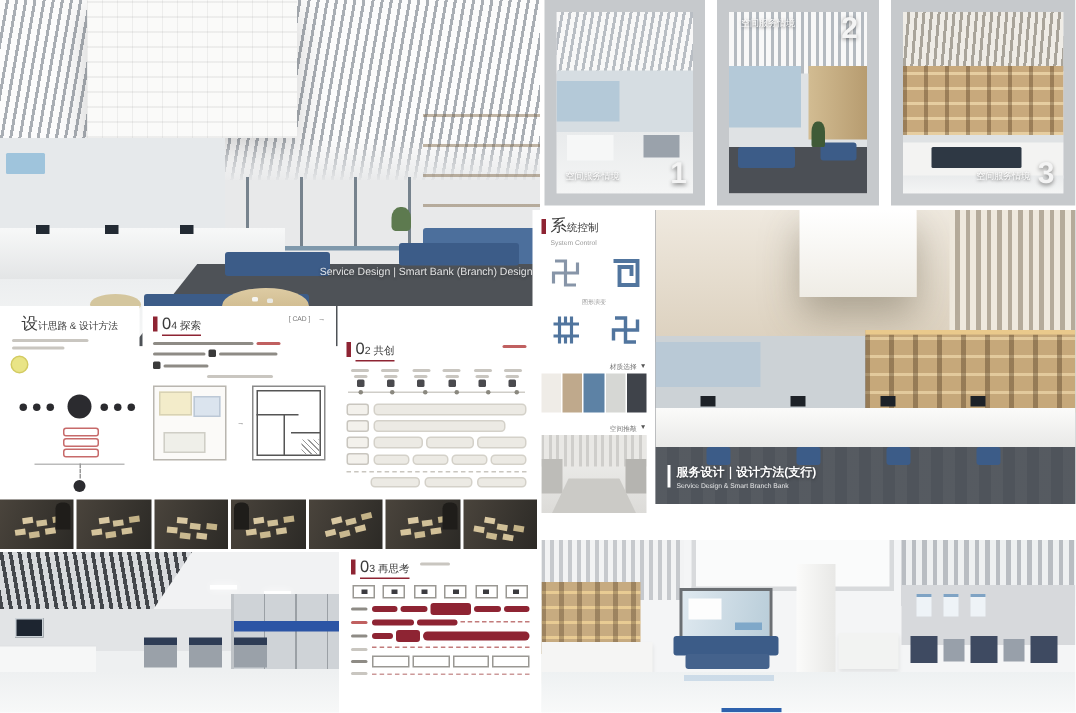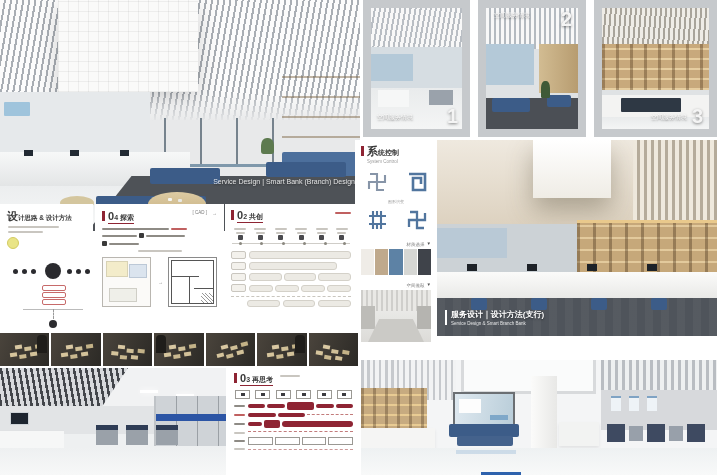--- a/index.html
+++ b/index.html
@@ -15,21 +15,21 @@
     width:717px;height:475px;position:relative;background:#fff;overflow:hidden;
     font-family:"Liberation Sans","DejaVu Sans",sans-serif;
   }
   .abs{position:absolute;}
   .tile{position:absolute;overflow:hidden;}
 
   
   .panel{background:#fff;box-sizing:border-box;}
   .phead{display:flex;align-items:flex-start;gap:3px;}
   .vbar{width:3px;height:10px;background:var(--accent);flex:0 0 auto;margin-top:1px;}
-  .ptitle{font-size:7px;font-weight:bold;color:#3b3b3b;line-height:1.1;border-bottom:1px solid var(--accent);padding-bottom:1px;}
+  .ptitle{font-size:7px;font-weight:normal;color:#3b3b3b;line-height:1.1;border-bottom:1px solid var(--accent);padding-bottom:1px;text-align:center;}
   .ptitle::first-letter{font-size:11px;}
   .skel{background:#c9c6c0;height:2px;border-radius:1px;}
   .skel.dark{background:#8e8b85;}
   .skel.red{background:#c06060;}
 
   
   #hero{left:0;top:0;width:360px;height:231px;background:#e8e9ea;}
   .hero-ceiling{left:0;top:0;right:0;height:120px;background:repeating-linear-gradient(100deg,#fcfcfc 0 4px,#a9aeb4 4px 6px);}
   .hero-ceiling-fade{left:0;top:92px;right:0;height:30px;background:linear-gradient(rgba(232,233,234,0),#e8e9ea);}
   .hero-lightbox{left:58px;top:0;width:140px;height:92px;background:#fafaf9;
@@ -141,21 +141,21 @@
   .plan.cad{border-color:#8a8a8a;background:#fff;}
   .plan.cad .w1{position:absolute;left:2px;top:2px;right:2px;bottom:2px;border:1px solid #555;}
   .plan.cad .w2{position:absolute;left:2px;top:18px;width:28px;border-top:1px solid #555;}
   .plan.cad .w3{position:absolute;left:20px;top:18px;bottom:2px;border-left:1px solid #555;}
   .plan.cad .w4{position:absolute;right:2px;top:30px;width:20px;border-top:1px solid #555;}
   .plan.cad .hatch{position:absolute;right:3px;bottom:3px;width:12px;height:10px;
     background:repeating-linear-gradient(45deg,transparent 0 2px,#999 2px 2.6px);}
   .plan-cap{display:flex;justify-content:center;margin-top:4px;}
 
   
-  #cocreate{left:225px;top:204px;width:132px;height:131px;padding:5px 6px;}
+  #cocreate{left:225px;top:204px;width:132px;height:131px;padding:23px 6px;}
   .cc-cols{display:flex;justify-content:space-between;margin-top:5px;padding:0 2px;}
   .cc-col{display:flex;flex-direction:column;align-items:center;gap:1.5px;width:14px;}
   .cc-ico{width:5px;height:5px;background:#4a4a4e;border-radius:1px;}
   .cc-axis{border-top:1px solid #cfcdc8;margin:3px 1px 4px;position:relative;height:3px;}
   .cc-axis i{position:absolute;top:-2px;width:3px;height:3px;border-radius:50%;background:#8a887f;}
   .cc-row{display:flex;align-items:center;gap:3px;margin-top:3px;}
   .cc-lab{width:13px;height:6px;border:1px solid #c9c6bf;border-radius:2px;background:#f3f1ec;flex:0 0 auto;}
   .cc-bars{display:flex;gap:2px;flex:1;}
   .cc-bar{height:6px;background:#eceae4;border:1px solid #d4d1c9;border-radius:3px;flex:1;}
   .cc-bottom{border-top:1px dashed #c9c6bf;margin-top:4px;padding-top:3px;display:flex;gap:3px;padding-left:16px;}

